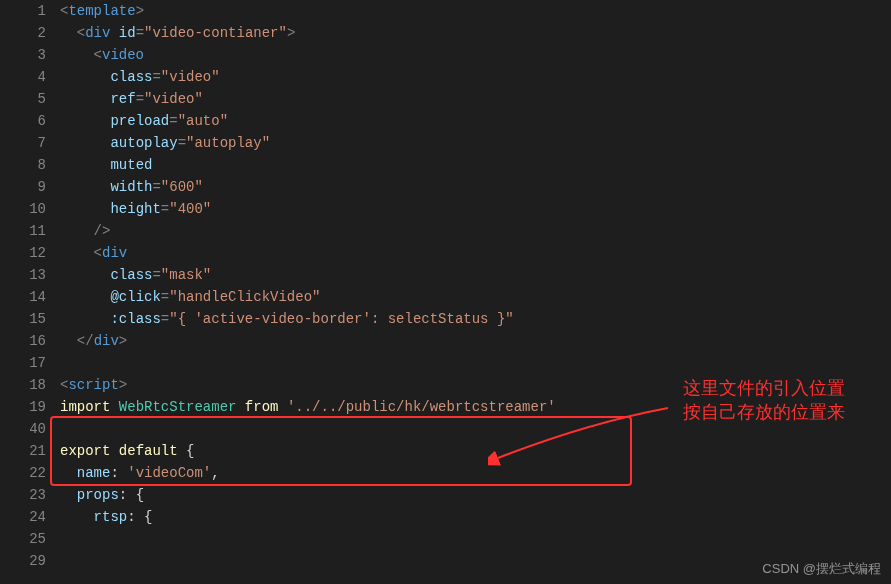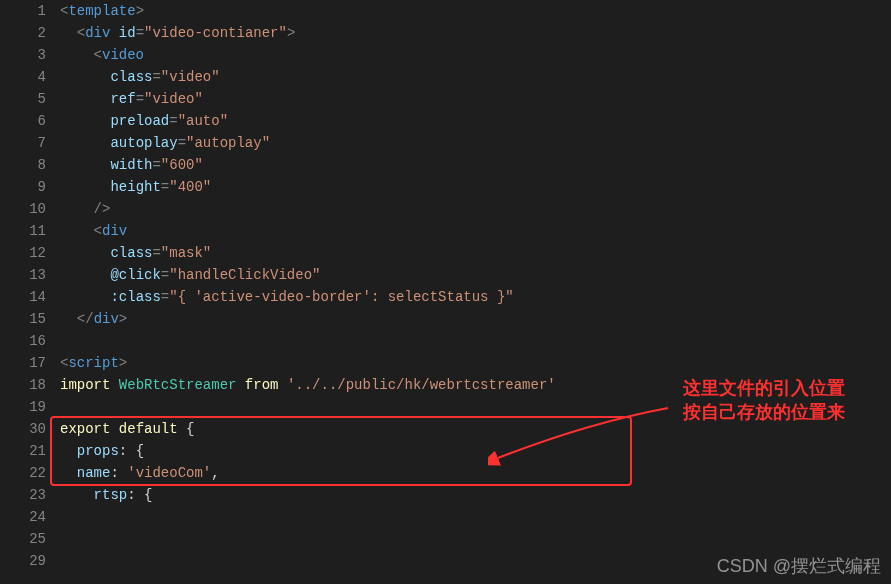--- a/index.html
+++ b/index.html
@@ -56,34 +56,33 @@
   }
   .annotation {
     position: absolute;
     right: 46px;
     top: 376px;
     color: #ff3030;
     font-size: 18px;
     font-family: "Microsoft YaHei", sans-serif;
     text-align: left;
     line-height: 24px;
-    font-weight: bold;
   }
   .arrow {
     position: absolute;
     left: 488px;
     top: 403px;
     pointer-events: none;
   }
   .watermark {
     position: absolute;
     right: 10px;
     bottom: 6px;
     color: #b0b0b0;
-    font-size: 18px;
+    font-size: 13px;
     font-family: "Microsoft YaHei", sans-serif;
     opacity: 0.8;
   }
 </style>
 </head>
 <body>
 
 <div class="editor">
   <div class="gutter">
     <div class="line">1</div>
@@ -98,51 +97,52 @@
     <div class="line">10</div>
     <div class="line">11</div>
     <div class="line">12</div>
     <div class="line">13</div>
     <div class="line">14</div>
     <div class="line">15</div>
     <div class="line">16</div>
     <div class="line">17</div>
     <div class="line">18</div>
     <div class="line">19</div>
-    <div class="line">30</div>
+    <div class="line">40</div>
     <div class="line">21</div>
     <div class="line">22</div>
     <div class="line">23</div>
     <div class="line">24</div>
     <div class="line">25</div>
     <div class="line">29</div>
   </div>
   <div class="code">
     <div class="line"><span class="tag-bracket">&lt;</span><span class="tag-name">template</span><span class="tag-bracket">&gt;</span></div>
     <div class="line">  <span class="tag-bracket">&lt;</span><span class="tag-name">div</span> <span class="attr-name">id</span><span class="tag-bracket">=</span><span class="attr-value">"video-contianer"</span><span class="tag-bracket">&gt;</span></div>
     <div class="line">    <span class="tag-bracket">&lt;</span><span class="tag-name">video</span></div>
     <div class="line">      <span class="attr-name">class</span><span class="tag-bracket">=</span><span class="attr-value">"video"</span></div>
     <div class="line">      <span class="attr-name">ref</span><span class="tag-bracket">=</span><span class="attr-value">"video"</span></div>
     <div class="line">      <span class="attr-name">preload</span><span class="tag-bracket">=</span><span class="attr-value">"auto"</span></div>
     <div class="line">      <span class="attr-name">autoplay</span><span class="tag-bracket">=</span><span class="attr-value">"autoplay"</span></div>
+    <div class="line">      <span class="attr-name">muted</span></div>
     <div class="line">      <span class="attr-name">width</span><span class="tag-bracket">=</span><span class="attr-value">"600"</span></div>
     <div class="line">      <span class="attr-name">height</span><span class="tag-bracket">=</span><span class="attr-value">"400"</span></div>
     <div class="line">    <span class="tag-bracket">/&gt;</span></div>
     <div class="line">    <span class="tag-bracket">&lt;</span><span class="tag-name">div</span></div>
     <div class="line">      <span class="attr-name">class</span><span class="tag-bracket">=</span><span class="attr-value">"mask"</span></div>
     <div class="line">      <span class="attr-name">@click</span><span class="tag-bracket">=</span><span class="attr-value">"handleClickVideo"</span></div>
     <div class="line">      <span class="attr-name">:class</span><span class="tag-bracket">=</span><span class="attr-value">"{ 'active-video-border': selectStatus }"</span></div>
     <div class="line">  <span class="tag-bracket">&lt;/</span><span class="tag-name">div</span><span class="tag-bracket">&gt;</span></div>
     <div class="line"></div>
     <div class="line"><span class="tag-bracket">&lt;</span><span class="tag-name">script</span><span class="tag-bracket">&gt;</span></div>
     <div class="line"><span class="js-keyword">import</span> <span class="js-class">WebRtcStreamer</span> <span class="js-keyword">from</span> <span class="js-string">'../../public/hk/webrtcstreamer'</span></div>
     <div class="line"></div>
     <div class="line"><span class="js-keyword">export</span> <span class="js-keyword">default</span> <span class="js-brace">{</span></div>
+    <div class="line">  <span class="js-prop">name</span><span class="js-brace">:</span> <span class="js-string">'videoCom'</span><span class="js-brace">,</span></div>
     <div class="line">  <span class="js-prop">props</span><span class="js-brace">: {</span></div>
-    <div class="line">  <span class="js-prop">name</span><span class="js-brace">:</span> <span class="js-string">'videoCom'</span><span class="js-brace">,</span></div>
     <div class="line">    <span class="js-prop">rtsp</span><span class="js-brace">: {</span></div>
   </div>
 </div>
 
 <div class="highlight-box"></div>
 
 <svg class="arrow" width="190" height="65">
   <defs>
     <marker id="arrowhead" markerWidth="10" markerHeight="8" refX="0" refY="4" orient="auto">
       <polygon points="0 0, 10 4, 0 8" fill="#ff3030"></polygon>

